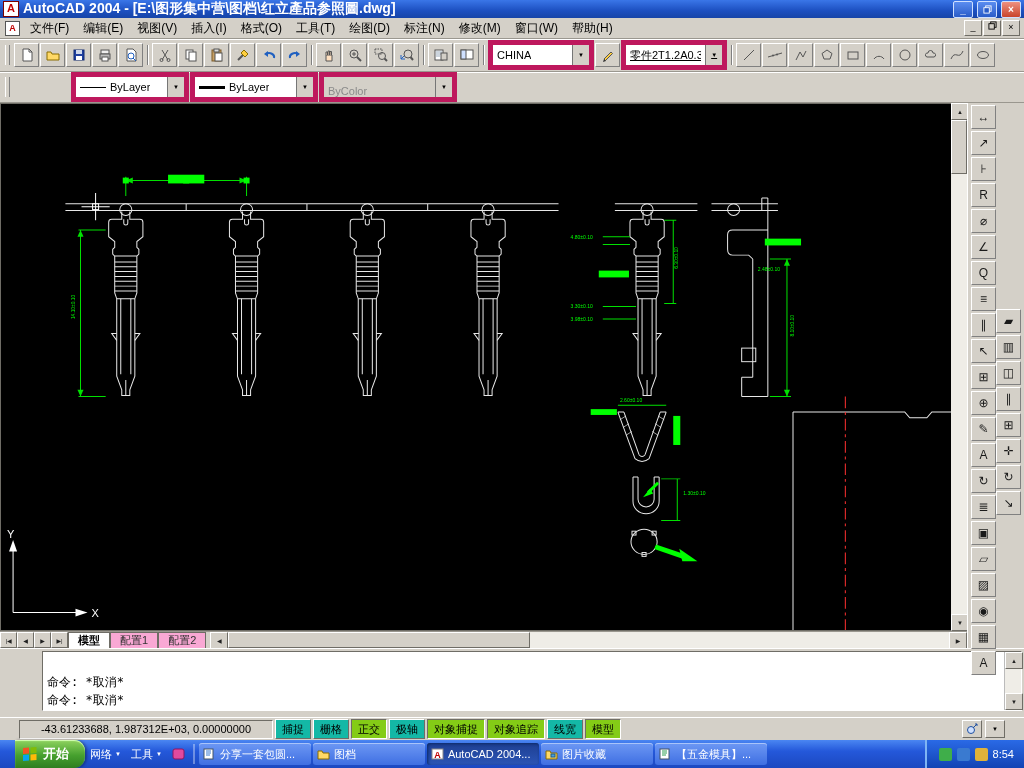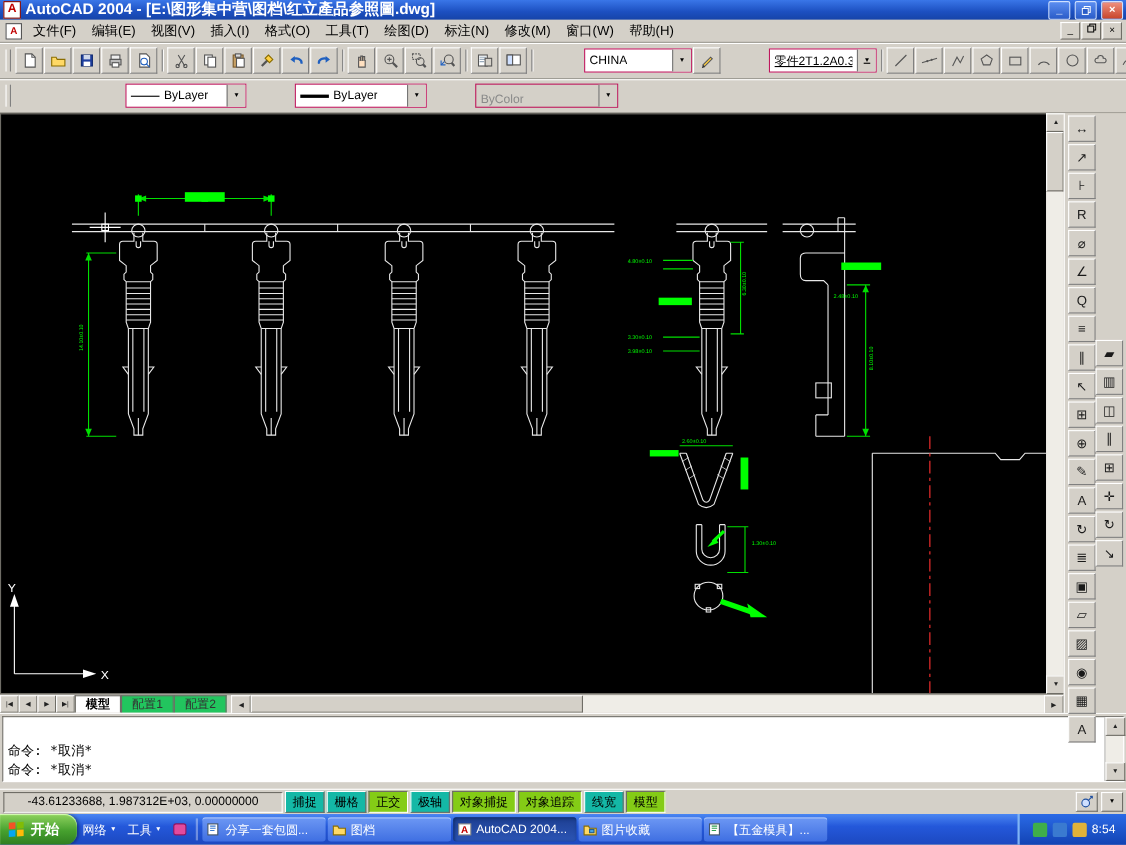--- a/index.html
+++ b/index.html
@@ -32,22 +32,22 @@
   
   .toolbar{background:#d4d0c8;display:flex;align-items:center;padding:2px 2px;gap:1px;
     border-bottom:1px solid #9a978f;box-shadow:inset 0 1px 0 #fff;}
   .tb1{height:28px;}
   .tb2{height:26px;}
   .tbtn{width:23px;height:22px;display:flex;align-items:center;justify-content:center;
     background:#d4d0c8;border:1px solid;border-color:#fff #808080 #808080 #fff;flex:none;}
   .tbtn svg{display:block;}
   .grip{width:3px;height:20px;border-left:1px solid #fff;border-right:1px solid #808080;margin:0 3px;flex:none;}
   .sep{width:1px;height:20px;background:#808080;margin:0 3px;box-shadow:1px 0 0 #fff;flex:none;}
-  .combo{height:20px;background:#fff;border:1px solid #be185d;display:flex;align-items:center;
-    font-size:11px;padding-left:4px;gap:4px;flex:none;margin-left:43px;}
+  .combo{height:20px;background:#fff;border:5px solid #be185d;display:flex;align-items:center;
+    font-size:11px;padding-left:4px;gap:4px;flex:none;}
   .combo .cval{white-space:nowrap;overflow:hidden;}
   .combo .arrowbtn{margin-left:auto;width:16px;align-self:stretch;background:#d4d0c8;
     border-left:1px solid #767676;display:flex;align-items:center;justify-content:center;
     font-size:6px;color:#000;}
   .combo.disabled{background:#d4d0c8;color:#8a8a8a;}
   .swatch{width:11px;height:9px;background:#000;border:1px solid #666;flex:none;}
   .ltprev{width:26px;height:1px;background:#000;flex:none;}
   .lwprev{width:26px;height:3px;background:#000;flex:none;}
 
   
@@ -68,51 +68,51 @@
   .rcol1{left:3px;top:2px;}
   .rcol2{left:28px;top:206px;}
   .rbtn{width:23px;height:22px;margin-bottom:2px;background:#d4d0c8;border:1px solid;
     border-color:#fff #808080 #808080 #fff;display:flex;align-items:center;justify-content:center;
     font-size:12px;color:#1a1a1a;}
 
   
   .tabsrow{height:16px;display:flex;align-items:stretch;background:#d4d0c8;border-top:1px solid #9a978f;}
   .tabnav{width:15px;background:#d4d0c8;border:1px solid;border-color:#fff #6f6d66 #6f6d66 #fff;
     font-size:6px;display:flex;align-items:center;justify-content:center;color:#222;flex:none;}
-  .tab{padding:0 9px;font-size:11px;display:flex;align-items:center;background:#22c55e;
+  .tab{padding:0 9px;font-size:11px;display:flex;align-items:center;background:#f9a8d4;
     border:1px solid #6f6d66;border-bottom:none;color:#333;flex:none;}
   .tab.active{background:#fff;font-weight:bold;color:#000;}
   .hscroll{flex:1;display:flex;align-items:stretch;background:#efede7;margin-left:4px;}
   .hthumb{width:300px;background:#d4d0c8;border:1px solid;border-color:#fff #6f6d66 #6f6d66 #fff;}
 
   
   .cmd{height:64px;background:#d4d0c8;padding:2px;border-top:1px solid #fff;}
-  .cmdinner{height:58px;background:#fff;border:1px solid;border-color:#6f6d66 #fff #fff #6f6d66;display:flex;}
+  .cmdinner{height:58px;background:#fff;border:1px solid;border-color:#6f6d66 #fff #fff #6f6d66;display:flex;margin-left:40px;}
   .cmdtext{flex:1;font-family:"DejaVu Sans Mono","Liberation Mono",monospace;font-size:12px;color:#000;
     padding:1px 4px;display:flex;flex-direction:column;justify-content:flex-end;line-height:18px;}
   .cmdscroll{width:16px;display:flex;flex-direction:column;background:#efede7;border-left:1px solid #bbb;}
 
   
-  .status{height:22px;display:flex;align-items:center;gap:2px;padding:0 3px;background:#d4d0c8;
+  .status{height:22px;display:flex;align-items:center;gap:2px;padding:0 19px;background:#d4d0c8;
     border-top:1px solid #fff;}
   .coords{width:252px;height:17px;border:1px solid;border-color:#6f6d66 #fff #fff #6f6d66;
     font-size:11px;display:flex;align-items:center;justify-content:center;color:#000;flex:none;}
   .toggle{height:18px;padding:0 6px;font-size:11px;display:flex;align-items:center;background:#14b8a6;
     border:1px solid;border-color:#fff #6f6d66 #6f6d66 #fff;color:#000;flex:none;}
   .toggle.pressed{border-color:#6f6d66 #fff #fff #6f6d66;background:#84cc16;}
   .statusright{margin-left:auto;display:flex;align-items:center;gap:3px;}
   .sicon{width:18px;height:16px;background:#d4d0c8;border:1px solid;border-color:#fff #6f6d66 #6f6d66 #fff;
     display:flex;align-items:center;justify-content:center;}
 
   
   .taskbar{height:28px;background:linear-gradient(#4a86f2,#2458da 40%,#1c48c0);display:flex;
     align-items:center;}
   .start{height:28px;padding:0 16px 0 7px;border-radius:0 11px 11px 0;
     background:linear-gradient(#8fd35f,#46a02e 55%,#2f7e20);color:#fff;font-weight:bold;font-size:13px;
-    display:flex;gap:5px;align-items:center;box-shadow:inset 0 1px 1px #d8ffb8, 2px 0 3px rgba(0,0,0,.35);flex:none;}
+    display:flex;gap:5px;align-items:center;box-shadow:inset 0 1px 1px #d8ffb8, 2px 0 3px rgba(0,0,0,.35);flex:none;margin-left:15px;}
   .ql{display:flex;align-items:center;gap:3px;color:#fff;font-size:11px;padding:0 5px;flex:none;}
   .ql .qlarrow{font-size:6px;}
   .tbdiv{width:2px;height:20px;background:rgba(255,255,255,.35);margin:0 3px;flex:none;}
   .taskbtn{width:104px;height:22px;margin:0 1px;border-radius:3px;
     background:linear-gradient(#6d98f4,#3f6fe2);color:#fff;font-size:11px;display:flex;align-items:center;
     gap:4px;padding:0 4px;overflow:hidden;white-space:nowrap;flex:none;box-shadow:inset 0 1px 0 #a9c4fa;text-align:center;}
   .taskbtn.active{background:linear-gradient(#1e3f92,#2b55b6);box-shadow:inset 1px 1px 3px #0d2a66;}
   .ticon{width:13px;height:12px;flex:none;}
   .tray{margin-left:auto;height:28px;display:flex;align-items:center;gap:5px;padding:0 10px 0 12px;
     background:linear-gradient(#2a6ae6,#1243b4);border-left:2px solid #7fb4f4;color:#fff;font-size:11px;flex:none;}

